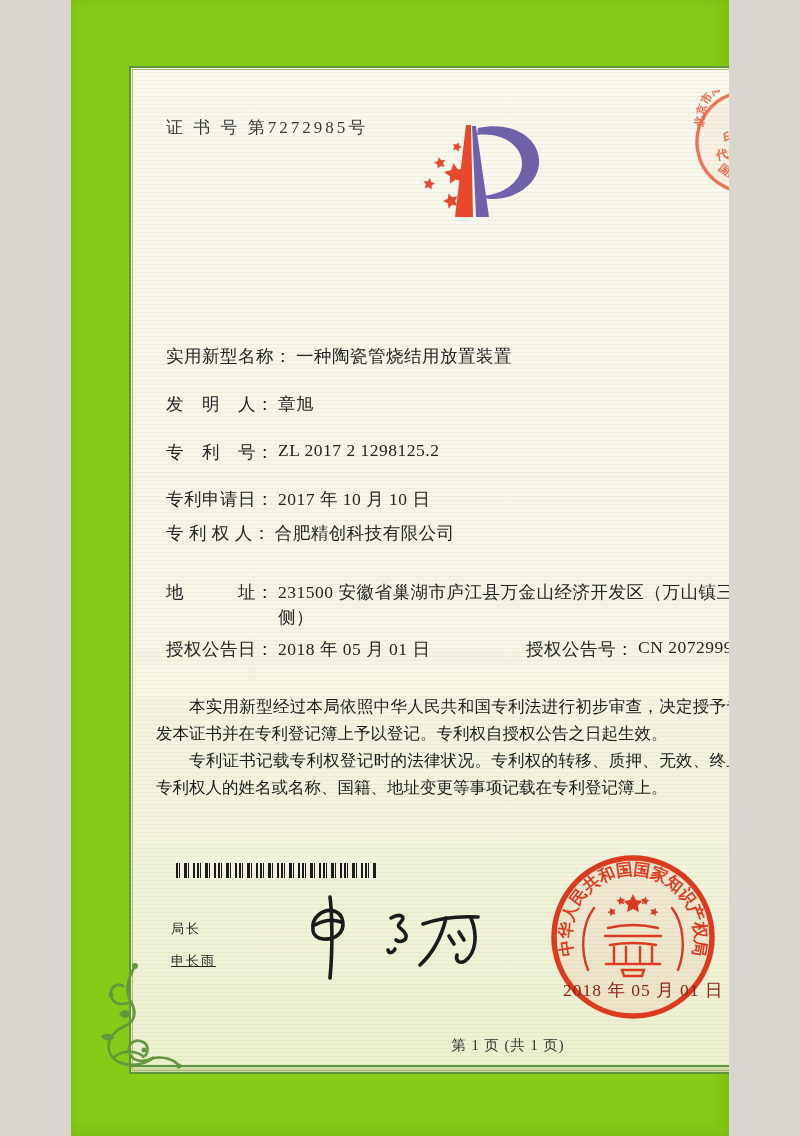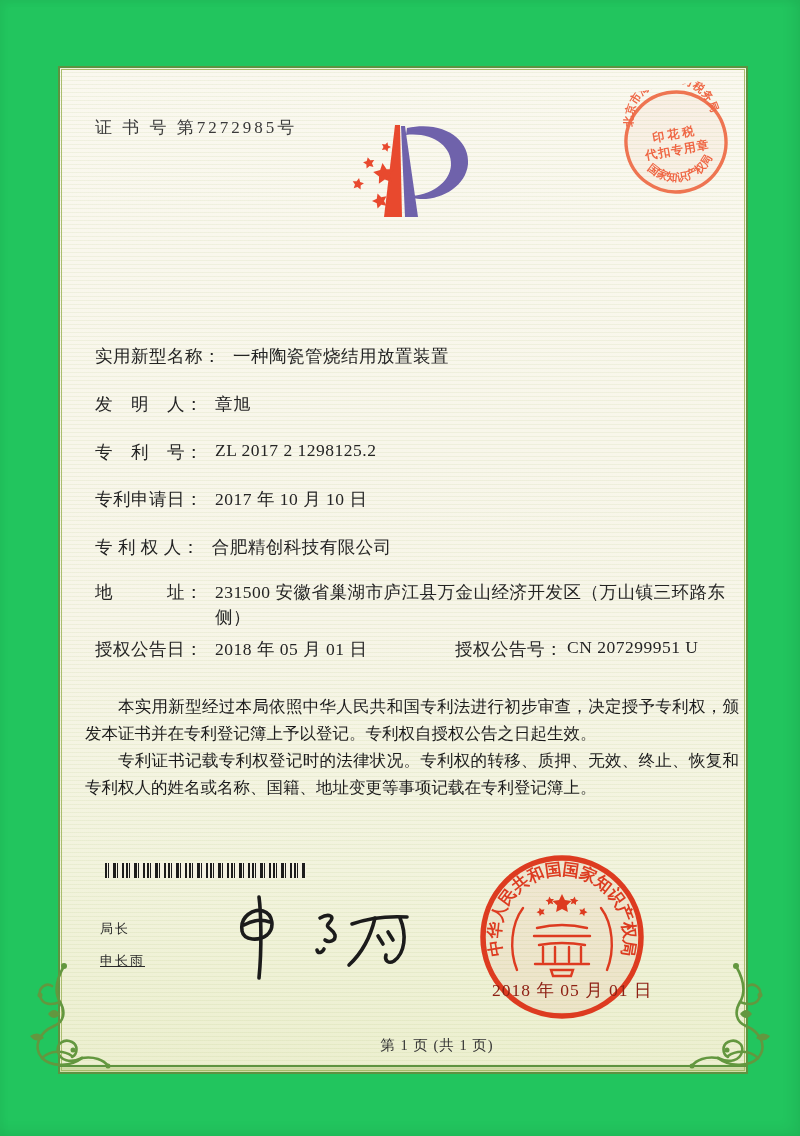--- a/index.html
+++ b/index.html
@@ -1,18 +1,18 @@
 <!DOCTYPE html>
 <html><head>
 <meta charset="utf-8">
 <style>
   html,body{margin:0;padding:0;background:#d8d6cf;}
   .page{
-    position:relative;width:800px;height:1136px;margin:0 auto;
-    background:#22c55e;
+    position:relative;width:658px;height:1136px;margin:0 auto;
+    background:#84cc16;
     font-family:"Liberation Serif","DejaVu Serif",serif;
     overflow:hidden;
     box-shadow:inset -6px -4px 14px rgba(0,0,0,0.07), inset 3px 2px 8px rgba(0,0,0,0.03);
   }
   
   .frame{
     position:absolute;left:58px;top:66px;width:686px;height:1004px;
     border:2px solid #5e9340;
     background:
       repeating-linear-gradient(180deg, rgba(150,178,88,0.10) 0px, rgba(150,178,88,0.10) 1px, rgba(0,0,0,0) 1px, rgba(0,0,0,0) 4px),
@@ -23,25 +23,25 @@
   .flourish{position:absolute;width:92px;height:112px;}
   .flourish.bl{left:20px;top:962px;}
   .flourish.br{left:688px;top:962px;transform:scaleX(-1);}
 
   .cert-number{position:absolute;left:95px;top:116px;font-size:17px;letter-spacing:3px;color:#3a3a3a;}
   .logo{position:absolute;left:328px;top:120px;width:152px;height:108px;}
   .title{position:absolute;left:0;top:236px;width:800px;text-align:center;font-size:39px;font-weight:bold;
          letter-spacing:13px;color:#1c1c1c;text-indent:13px;}
 
   .fields{position:absolute;left:95px;top:344px;width:625px;font-size:17.5px;color:#242424;}
-  .frow{position:absolute;left:0;display:flex;align-items:flex-start;white-space:nowrap;gap:8px;}
+  .frow{position:absolute;left:0;display:flex;align-items:flex-start;white-space:nowrap;}
   .frow .lbl{letter-spacing:0.5px;}
   .frow .val{margin-left:4px;letter-spacing:0.5px;}
   .frow.r1{top:0px;} .frow.r2{top:48px;} .frow.r3{top:96px;}
-  .frow.r4{top:143px;} .frow.r5{top:191px;}
+  .frow.r4{top:143px;} .frow.r5{top:177px;}
   .frow.r6{top:236px;} .frow.r6 .val{white-space:normal;width:520px;line-height:1.45;}
   .frow.r7{top:293px;}
   .grant-num{position:absolute;left:360px;top:0;display:flex;white-space:nowrap;}
 
   .body-text{position:absolute;left:85px;top:694px;width:654px;font-size:16.5px;line-height:1.63;
              color:#1b1b1b;text-align:justify;}
   .body-text p{margin:0;text-indent:2em;}
 
   .barcode{position:absolute;left:105px;top:863px;width:201px;height:15px;
     background:repeating-linear-gradient(90deg,

